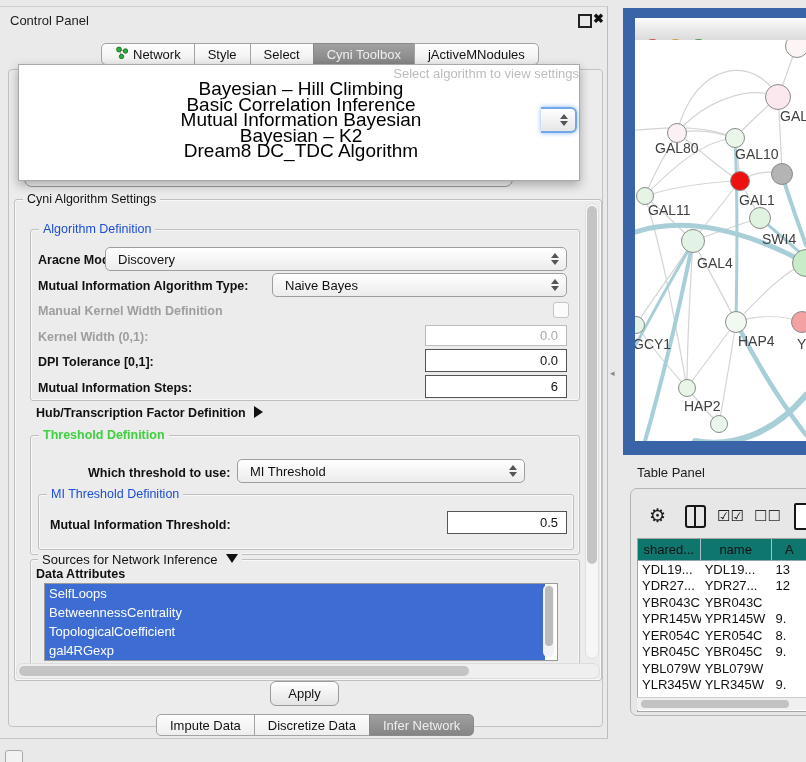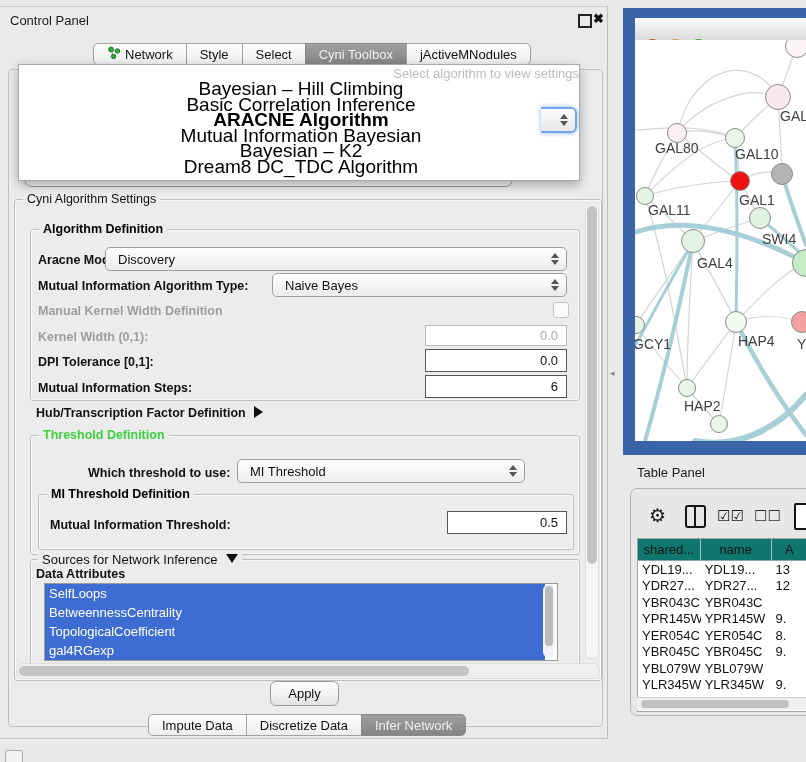--- a/index.html
+++ b/index.html
@@ -11,36 +11,36 @@
   #ctrl-win{left:0;top:6px;width:607px;height:731px;background:#eaeaea;
             border-top:1px solid #cfcfcf;border-right:1px solid #bdbdbd;border-bottom:1px solid #c6c6c6;}
   #ctrl-title{left:10px;top:6px;font-size:13px;color:#1c1c1c;}
   #float-btn{left:578px;top:7px;width:10px;height:10px;border:2px solid #222;background:transparent;}
   #close-btn{left:593px;top:4px;font-size:13px;font-weight:bold;color:#111;}
 
   
   .tabbar{display:inline-flex;height:22px;}
   .tab{display:flex;align-items:center;gap:5px;padding:0 13px;font-size:13px;
        background:linear-gradient(#fdfdfd,#eeeeee);border:1px solid #a3a3a3;margin-left:-1px;color:#111;}
-  .tab:first-child{border-radius:5px 0 0 5px;margin-left:0;}
+  .tab:first-child{border-radius:5px 0 0 5px;margin-left:8px;}
   .tab:last-child{border-radius:0 5px 5px 0;}
   .tab.sel{background:linear-gradient(#a0a0a0,#858585);color:#efefef;border-color:#8a8a8a;}
   #top-tabs{left:93px;top:36px;}
   #bottom-tabs{left:148px;top:707px;}
   #bottom-tabs .tab:first-child{border-radius:5px 0 0 5px;}
 
   
   #outer-box{left:8px;top:62px;width:593px;height:656px;background:#ececec;
              border:1px solid #c2c2c2;border-radius:4px;}
 
   
   .grp{position:absolute;border:1px solid #bfbfbf;border-radius:3px;
        box-shadow:inset 0 0 0 1px rgba(255,255,255,.65);}
   .grp-label{position:absolute;top:-8px;left:8px;background:#ececec;padding:0 4px;font-size:12.5px;white-space:nowrap;}
-  .lbl-blue{color:#000000;font-weight:700;}
+  .lbl-blue{color:#1d4ed8;font-weight:400;}
   .lbl-green{color:#3ed03e;font-weight:600;}
 
   .rowlbl{position:absolute;font-size:12.5px;font-weight:bold;white-space:nowrap;}
   .rowlbl.dis{color:#9e9e9e;}
 
   .combo{position:absolute;height:24px;background:linear-gradient(#ffffff,#ececec);
          border:1px solid #9e9e9e;border-radius:5px;display:flex;align-items:center;
          padding:0 26px 0 12px;font-size:13px;box-sizing:border-box;}
   .arrs{position:absolute;right:7px;top:50%;transform:translateY(-50%);display:flex;flex-direction:column;gap:2px;}
   .tri-up{width:0;height:0;border-left:4px solid transparent;border-right:4px solid transparent;border-bottom:5px solid #555;}
@@ -155,21 +155,20 @@
 
   <div class="abs" id="hidden-combo">
     <span>gal-filtered.sif default node</span>
   </div>
 
   <div class="abs" id="algo-popup">
     <div id="algo-prompt">Select algorithm to view settings</div>
     <div id="algo-items">
         <div class="pitem">Bayesian – Hill Climbing</div>
         <div class="pitem">Basic Correlation Inference</div>
-        <div class="pitem bold">ARACNE Algorithm</div>
         <div class="pitem">Mutual Information Bayesian</div>
         <div class="pitem">Bayesian – K2</div>
         <div class="pitem">Dream8 DC_TDC Algorithm</div>
       </div>
   </div>
   <div class="abs" id="combo-fragment">
     <span class="arrs">
         <span class="tri-up"></span>
         <span class="tri-dn"></span>
       </span>

